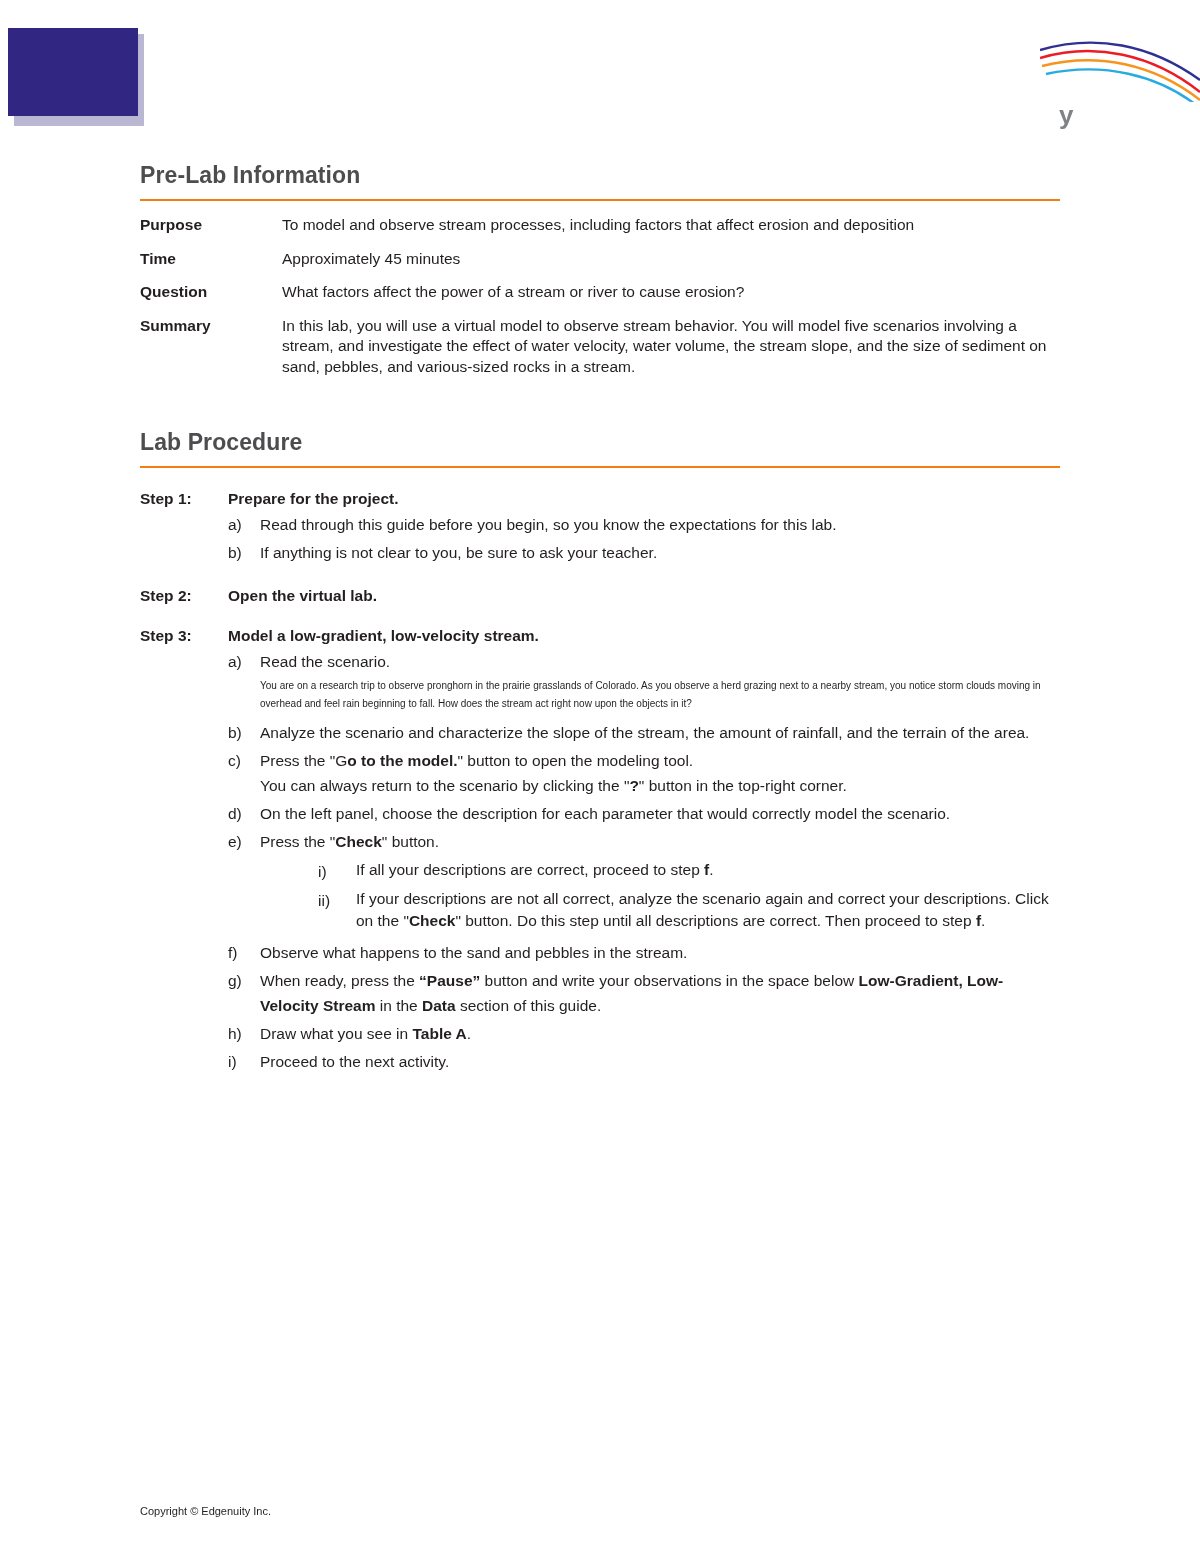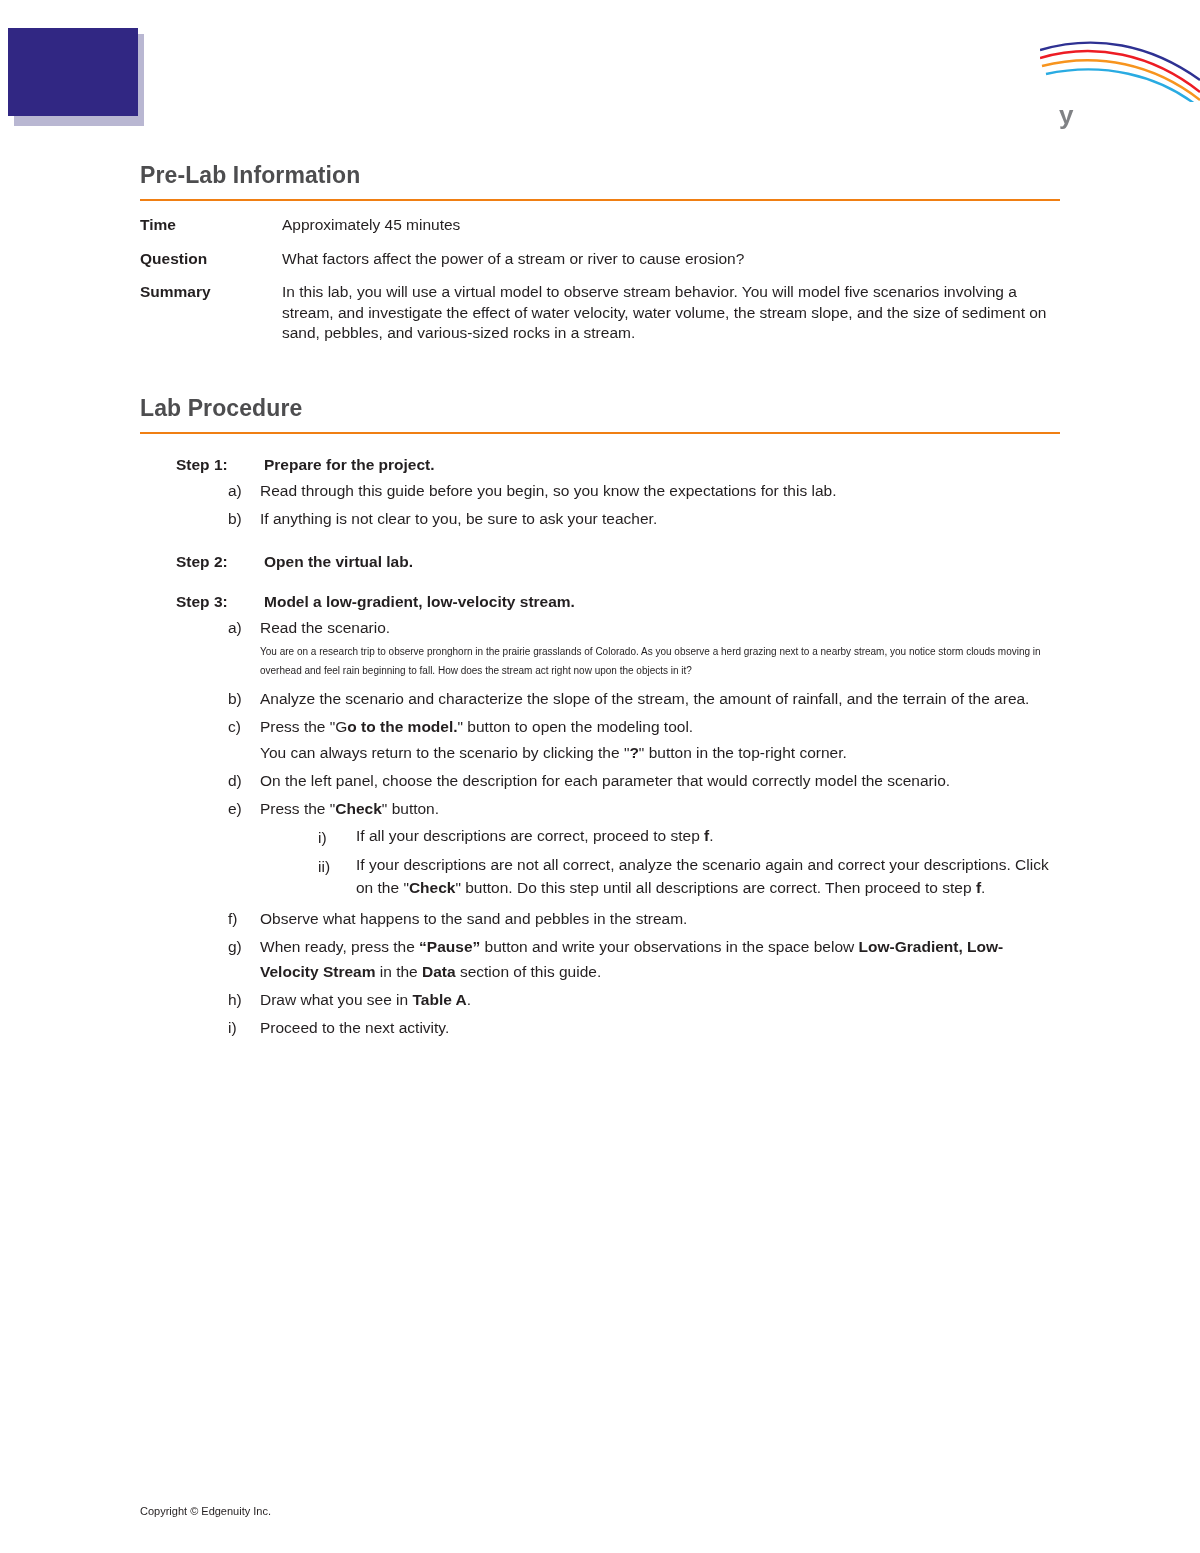--- a/index.html
+++ b/index.html
@@ -100,21 +100,20 @@
   .step-head {
     display: flex;
     font-size: 15.5px;
     font-weight: bold;
     margin-top: 22px;
     margin-bottom: 4px;
   }
   .step-head .num {
     width: 88px;
     flex: 0 0 88px;
-    margin-left: 36px;
   }
   .sublist {
     list-style: none;
     margin: 0;
     padding: 0 0 0 88px;
   }
   .sublist li {
     display: flex;
     font-size: 15.5px;
     line-height: 1.62;
@@ -178,20 +177,24 @@
   </svg>
 </div>
 
 <div class="page">
 
   <h1 class="section-title">Pre-Lab Information</h1>
   <hr class="rule">
 
   <table class="info-table">
     <tbody>
+        <tr>
+      <td class="info-label">Purpose</td>
+      <td>To model and observe stream processes, including factors that affect erosion and deposition</td>
+    </tr>
     <tr>
       <td class="info-label">Time</td>
       <td>Approximately 45 minutes</td>
     </tr>
     <tr>
       <td class="info-label">Question</td>
       <td>What factors affect the power of a stream or river to cause erosion?</td>
     </tr>
     <tr>
       <td class="info-label">Summary</td>

